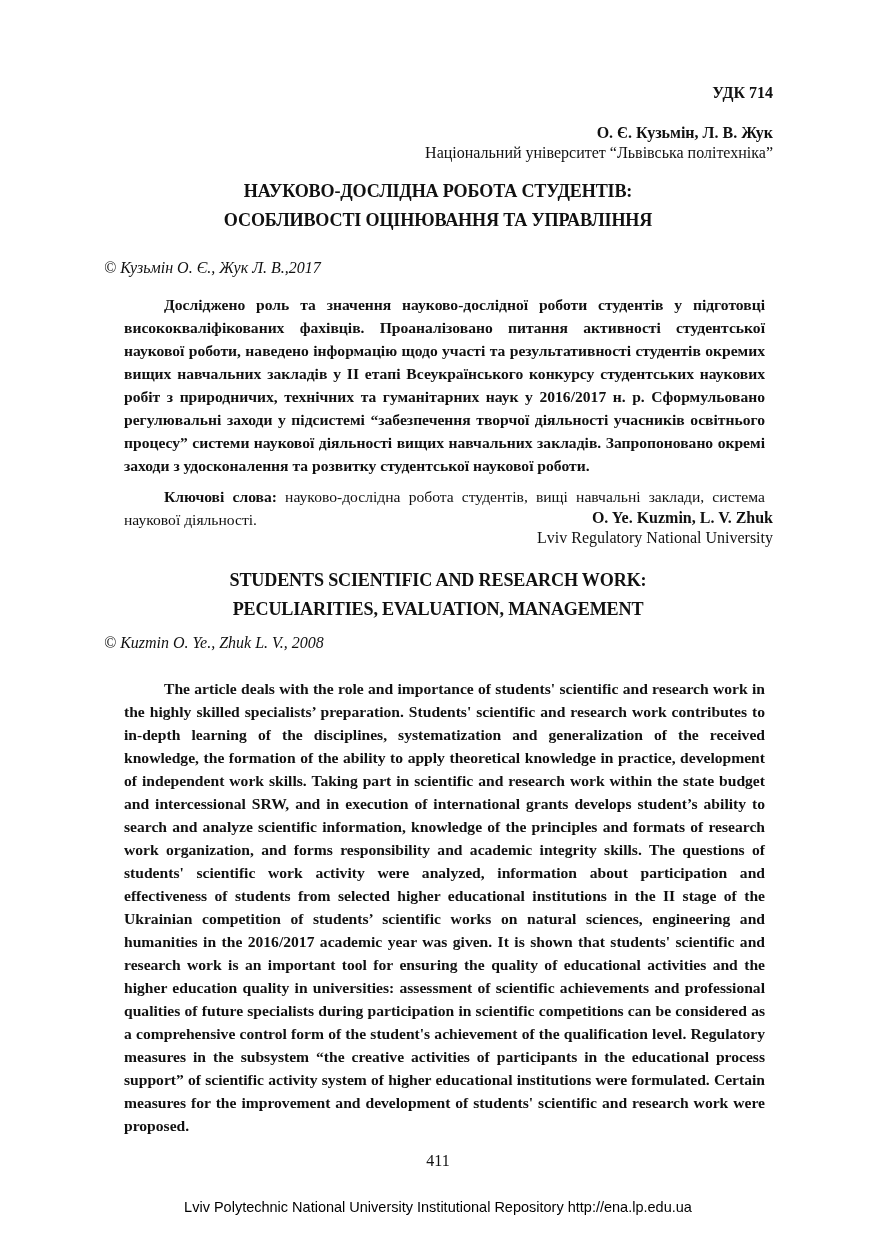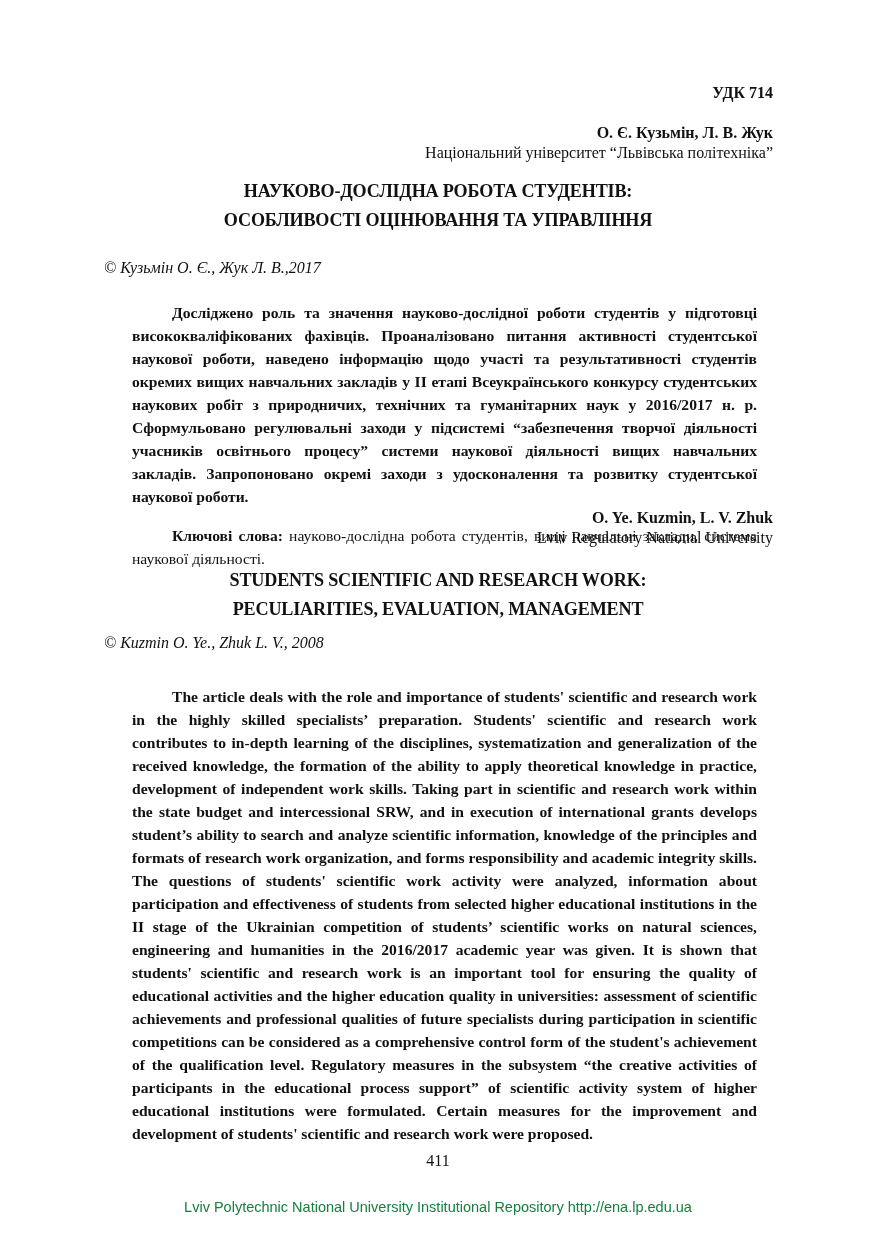--- a/index.html
+++ b/index.html
@@ -6,25 +6,25 @@
     body { width: 876px; height: 1240px; position: relative; overflow: hidden; color: #111; font-family: "Liberation Serif", serif; }
     .abs { position: absolute; }
     .right { text-align: center; }
     .center { text-align: center; }
     .udk { top: 84px; right: 103px; font-weight: bold; font-size: 16px; }
     .authors { font-weight: bold; font-size: 16px; }
     .affil { font-size: 16px; }
     .title { left: 0; width: 876px; font-weight: bold; font-size: 19.5px; line-height: 29px; font-family: "Liberation Serif", serif; letter-spacing: -0.2px; transform: scaleX(0.93); }
     .copyright { left: 104px; font-style: italic; font-size: 16px; }
     .abstract { left: 116px; width: 657px; font-size: 15.6px; line-height: 23px; text-align: justify; }
-    .abstract p { margin: 16px; text-indent: 40px; }
+    .abstract p { margin: 8px; text-indent: 40px; }
     .abstract .bold { font-weight: bold; }
     .kw-label { font-weight: bold; }
     .pagenum { top: 1152px; left: 0; width: 876px; text-align: center; font-size: 16px; }
-    .footer { top: 1199px; left: 0; width: 876px; text-align: center; font-family: "Liberation Sans", sans-serif; font-size: 14.5px; color: #15803d; }
+    .footer { top: 1199px; left: 0; width: 876px; text-align: center; font-family: "Liberation Sans", sans-serif; font-size: 14.5px; color: #000000; }
   </style>
 </head>
 <body>
 
 <div class="abs udk">УДК 714</div>
 
 <div class="abs right authors" style="top:124px; right:103px;">О. Є. Кузьмін, Л. В. Жук</div>
 <div class="abs right affil" style="top:144px; right:103px;">Національний університет “Львівська політехніка”</div>
 
 <div class="abs center title" style="top:176px;">

